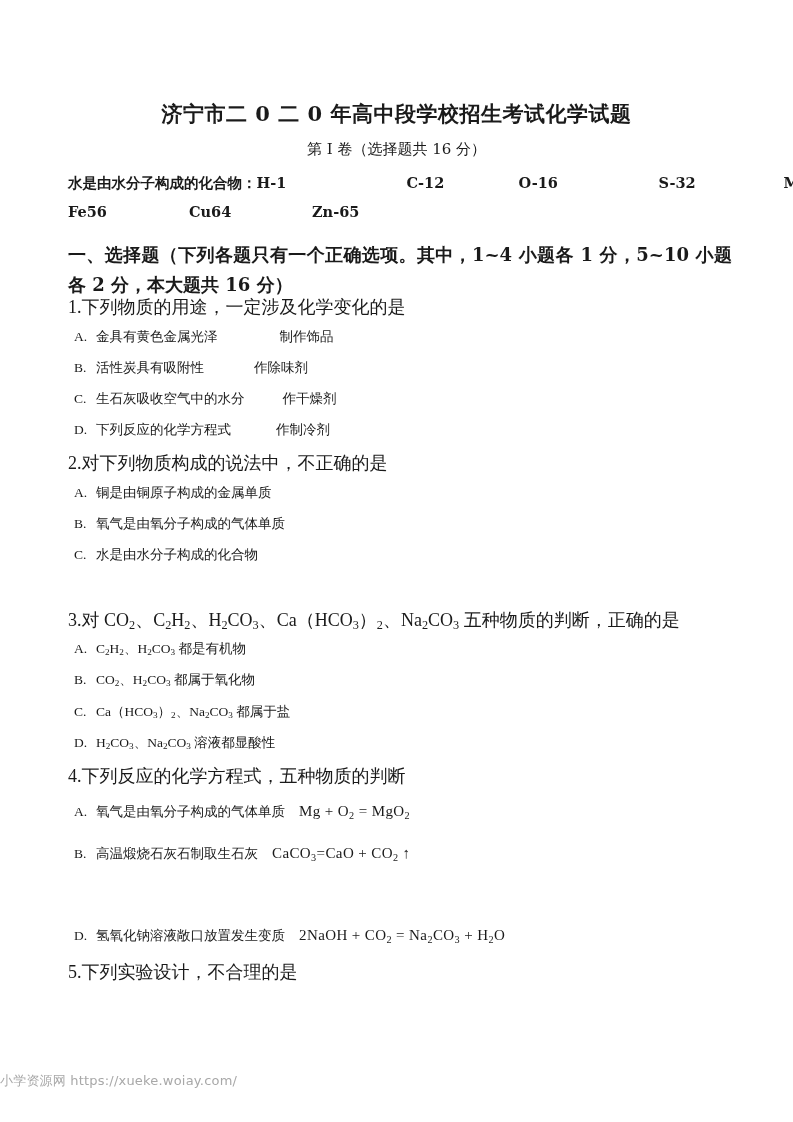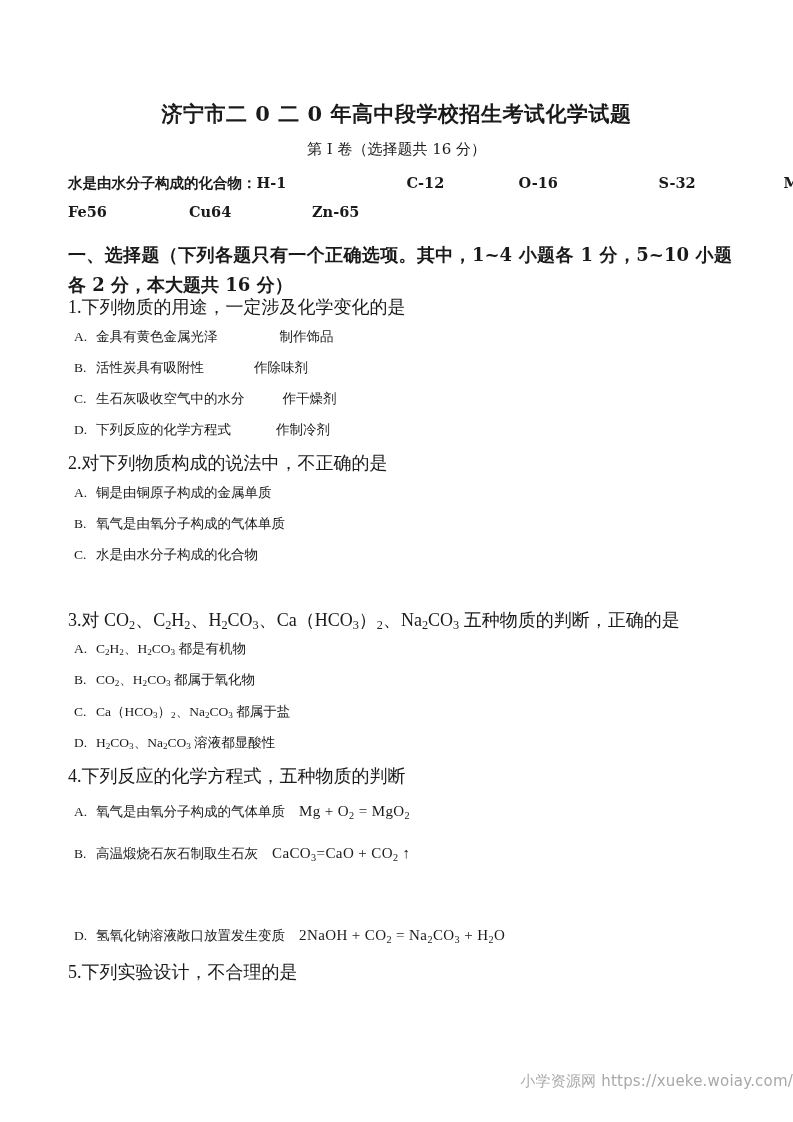--- a/index.html
+++ b/index.html
@@ -159,22 +159,22 @@
     font-size: 0.68em;
     vertical-align: -0.26em;
   }
 
   
   .watermark {
     position: absolute;
     left: 0;
     right: 0;
     top: 1072px;
-    text-align: right;
-    font-size: 15px;
+    text-align: left;
+    font-size: 13px;
     color: #a8a8a8;
     font-family: "DejaVu Sans", "Liberation Sans", sans-serif;
     letter-spacing: 0.2px;
   }
 </style>
 </head>
 <body>
 
 <div class="page">
 

